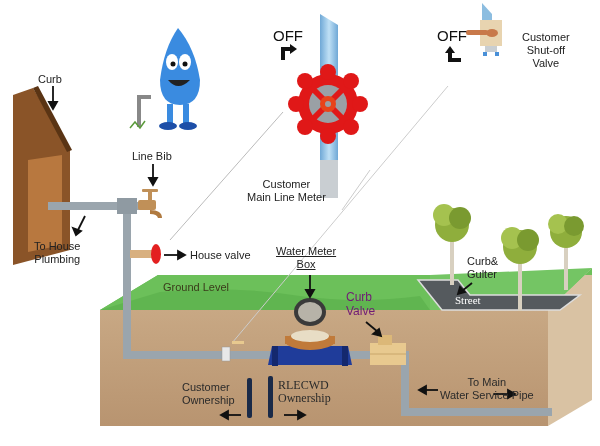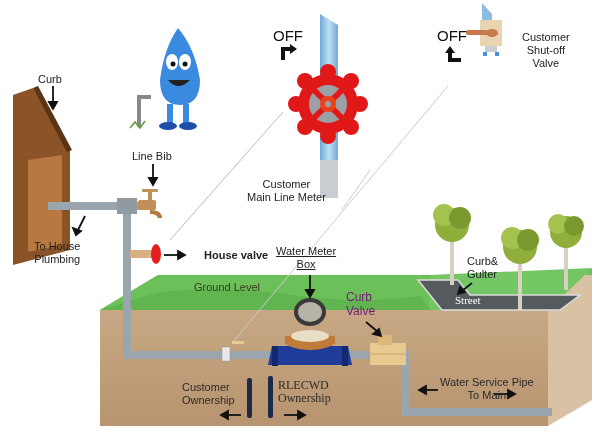--- a/index.html
+++ b/index.html
@@ -190,54 +190,54 @@
   <rect x="247" y="378" width="5" height="40" rx="2" fill="#1a2a48"></rect>
   <rect x="268" y="376" width="5" height="42" rx="2" fill="#1a2a48"></rect>
 </svg>
 
 <div class="lbl" style="left:38px;top:73px;">Curb</div>
 <div class="lbl" style="left:34px;top:240px;">
   <div>To House</div>
   <div>Plumbing</div>
 </div>
 <div class="lbl" style="left:132px;top:150px;">Line Bib</div>
-<div class="lbl" style="left:204px;top:249px;font-weight:bold;">House valve</div>
+<div class="lbl" style="left:190px;top:249px;">House valve</div>
 
 <div class="lbl" style="left:273px;top:28px;font-size:15px;line-height:16px;color:#111;">OFF</div>
 <div class="lbl" style="left:247px;top:178px;">
   <div>Customer</div>
   <div>Main Line Meter</div>
 </div>
 
 <div class="lbl" style="left:437px;top:28px;font-size:15px;line-height:16px;color:#111;">OFF</div>
 <div class="lbl" style="left:522px;top:31px;">
   <div>Customer</div>
   <div>Shut-off</div>
   <div>Valve</div>
 </div>
 
 <div class="lbl" style="left:276px;top:245px;text-decoration:underline;">
   <div>Water Meter</div>
   <div>Box</div>
 </div>
-<div class="lbl" style="left:163px;top:281px;color:#3a3a1a;margin-left:31px;">Ground Level</div>
+<div class="lbl" style="left:163px;top:281px;color:#3a3a1a;">Ground Level</div>
 <div class="lbl" style="left:346px;top:290px;font-size:12px;line-height:14px;color:#701a75;text-align:left;">
   <div>Curb</div>
   <div>Valve</div>
 </div>
 <div class="lbl" style="left:467px;top:255px;text-align:left;">
   <div>Curb&amp;</div>
   <div>Gulter</div>
 </div>
 <div class="lbl" style="left:455px;top:294px;color:#ffffff;font-family:Liberation Serif, serif;">Street</div>
 
 <div class="lbl" style="left:182px;top:381px;text-align:left;color:#2a2a2a;">
   <div>Customer</div>
   <div>Ownership</div>
 </div>
 <div class="lbl serif" style="left:278px;top:379px;text-align:left;color:#2a2a2a;font-size:12px;">
   <div>RLECWD</div>
   <div>Ownership</div>
 </div>
 <div class="lbl" style="left:440px;top:376px;color:#2a2a2a;">
+  <div>To Main</div>
   <div>Water Service Pipe</div>
-  <div>To Main</div>
 </div>
 
 </body></html>

